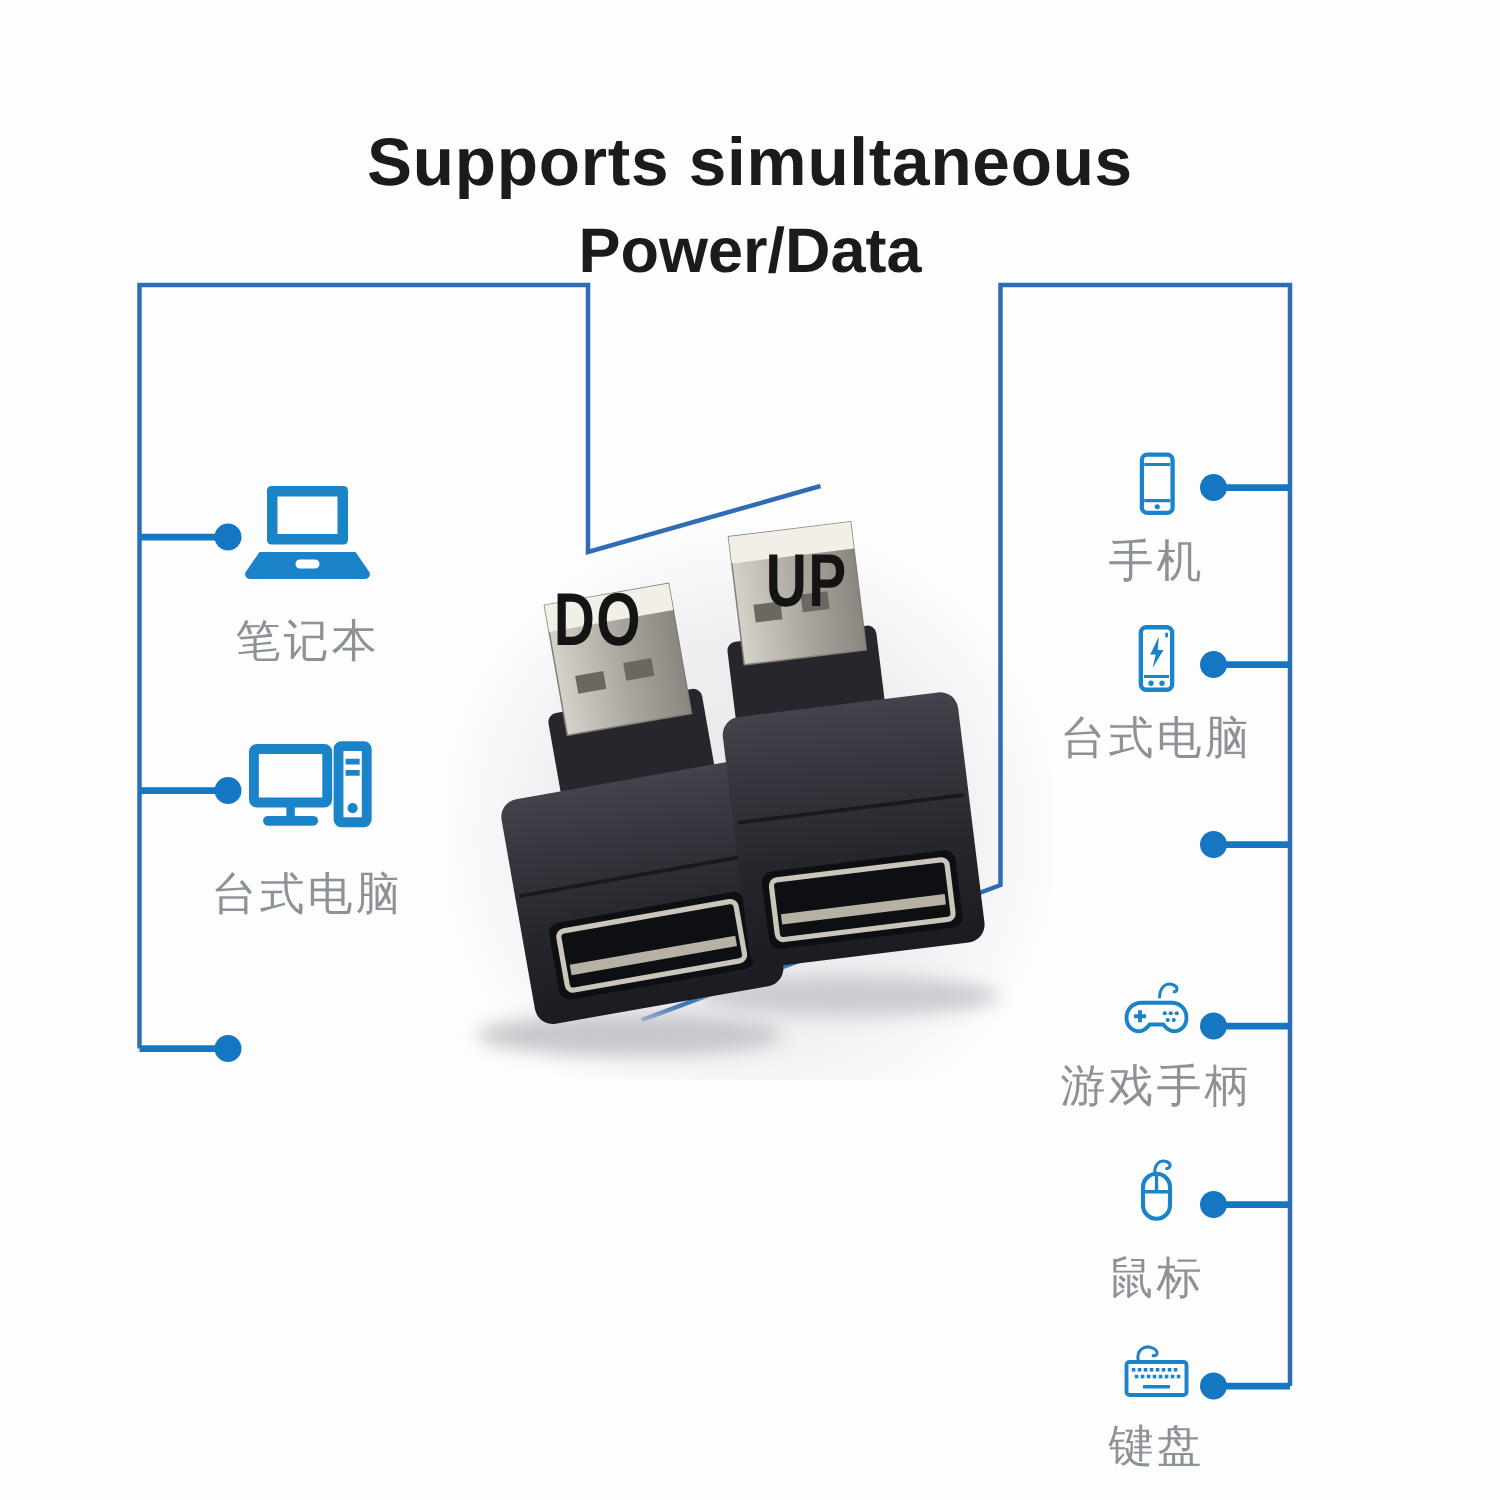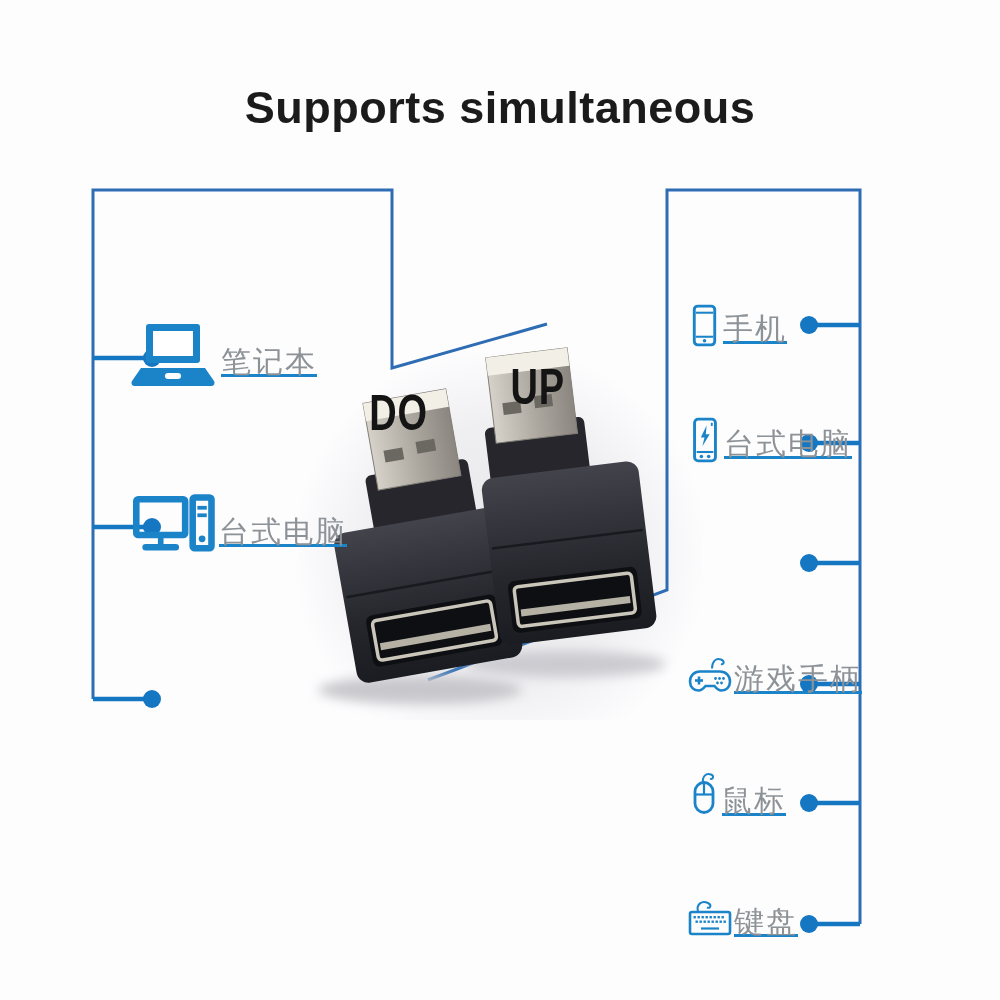--- a/index.html
+++ b/index.html
@@ -33,41 +33,41 @@
   }
   .adapter-label{
     position:absolute;color:#141414;font-weight:bold;font-size:50px;
     transform:scaleX(.76);transform-origin:center;letter-spacing:1px;
   }
   .lbl-do{left:360px;top:384px;}
   .lbl-up{left:502px;top:358px;}
 
   
   .device{
-    position:absolute;display:flex;flex-direction:row;align-items:center;
+    position:absolute;display:flex;flex-direction:column;align-items:center;
     color:var(--icon-blue);
-    text-decoration:underline;
   }
   .device .icon{display:block;}
   .device .icon svg{display:block;}
   .dev-label{
     margin-top:9px;font-size:30px;color:var(--label-gray);
     white-space:nowrap;letter-spacing:2px;
   }
   .dev-left{left:125px;width:160px;}
   .dev-right{left:686px;width:170px;}
   .stroke-ic{fill:none;stroke:currentColor;}
 </style>
 </head>
 <body>
 
 <div class="canvas">
 
   <div class="title">
     <div class="t1">Supports simultaneous</div>
+    <div class="t2">Power/Data</div>
   </div>
 
   <div class="photo-bg"></div>
 
   <svg class="lines" width="1000" height="1000" viewBox="0 0 1000 1000">
 
     <path class="bracket" d="M547,324 L392,368 L392,190 L93,190 L93,699"></path>
 
     <path class="bracket" d="M428,680 L667,590 L667,190 L860,190 L860,924"></path>
 

